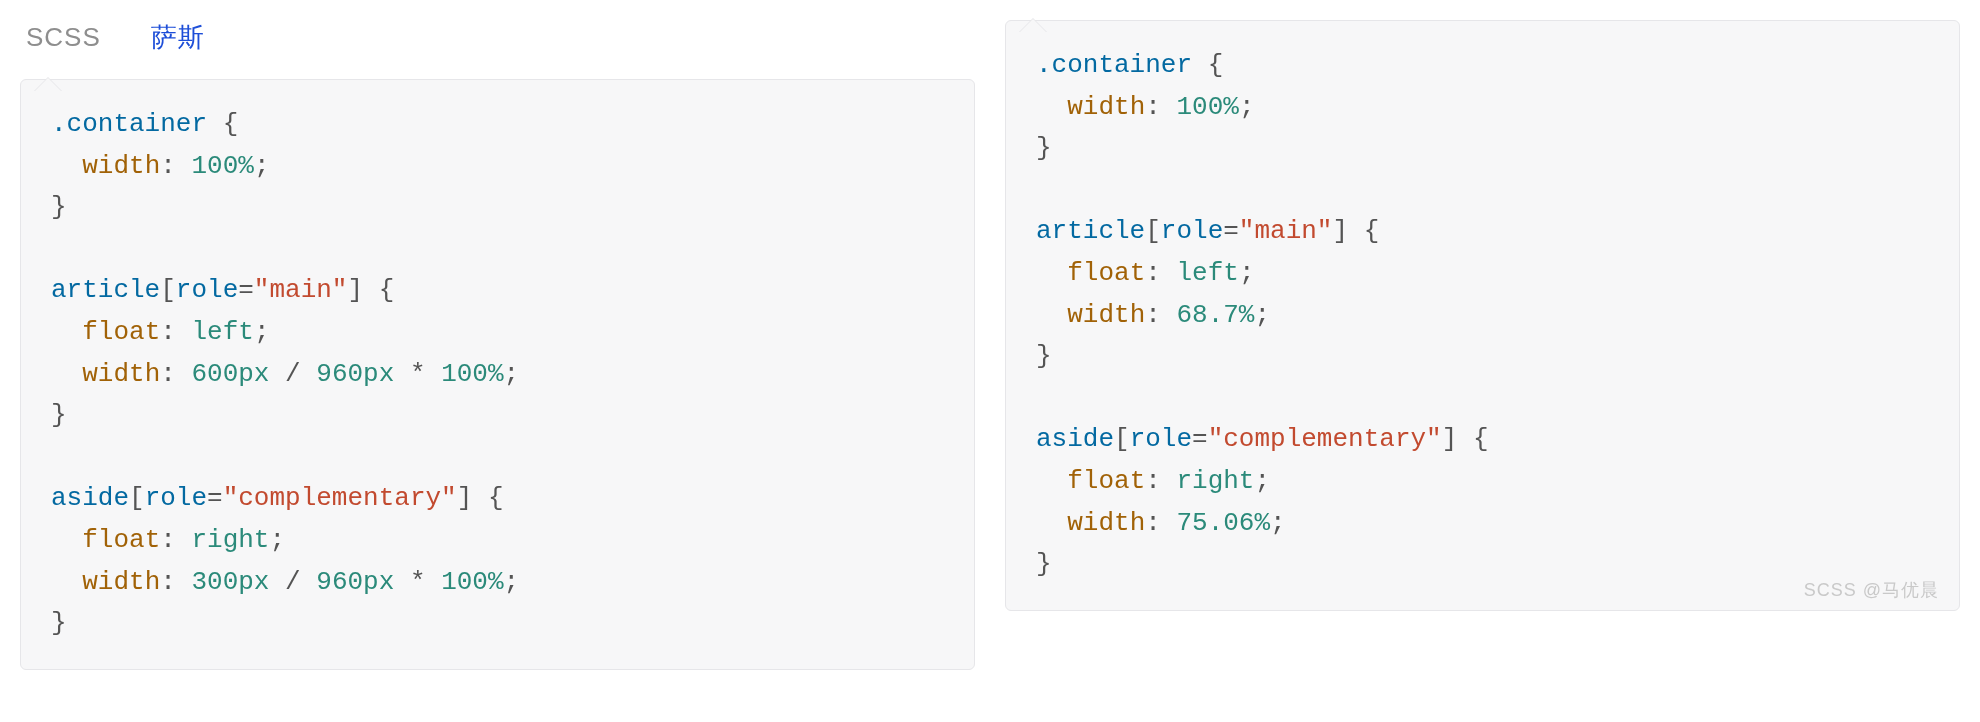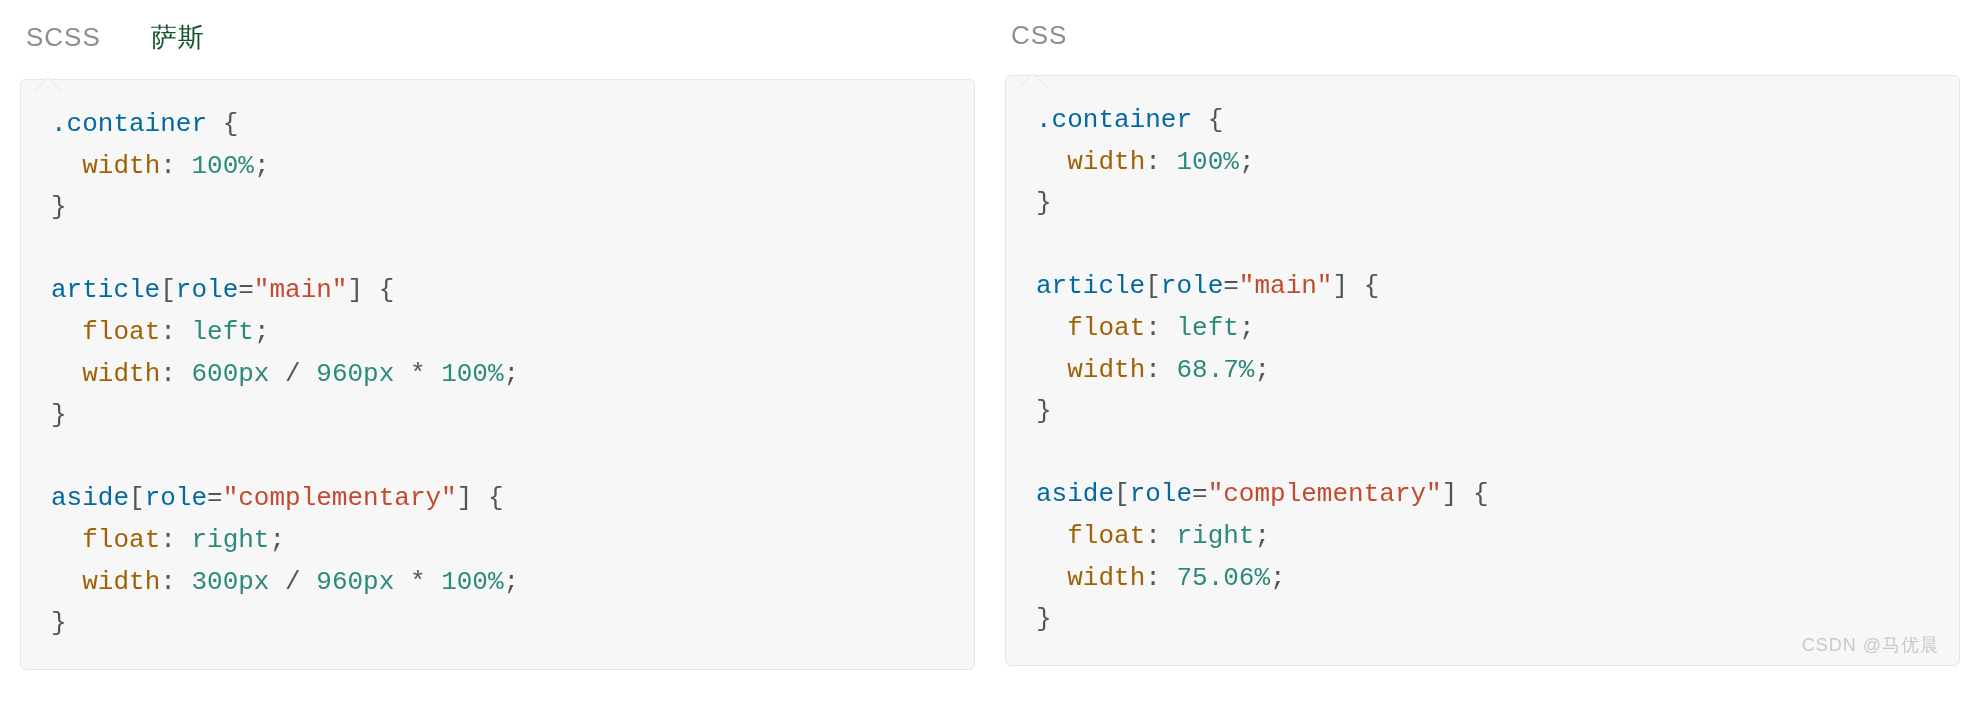--- a/index.html
+++ b/index.html
@@ -25,21 +25,21 @@
     align-items: center;
   }
   .tab {
     font-size: 26px;
     letter-spacing: 1px;
     color: #8e8e8e;
     cursor: pointer;
     padding-bottom: 6px;
   }
   .tab.alt {
-    color: #14532d;
+    color: #1d4ed8;
   }
   .arrow-holder {
     position: relative;
     height: 0;
   }
   .arrow {
     position: absolute;
     left: 14px;
     top: -1px;
     width: 0;
@@ -104,37 +104,34 @@
 <span class="c-punct">}</span>
 
 <span class="c-sel">aside</span><span class="c-punct">[</span><span class="c-sel">role</span><span class="c-punct">=</span><span class="c-str">"complementary"</span><span class="c-punct">]</span> <span class="c-punct">{</span>
   <span class="c-prop">float</span><span class="c-punct">:</span> <span class="c-num">right</span><span class="c-punct">;</span>
   <span class="c-prop">width</span><span class="c-punct">:</span> <span class="c-num">300px</span> <span class="c-op">/</span> <span class="c-num">960px</span> <span class="c-op">*</span> <span class="c-num">100%</span><span class="c-punct">;</span>
 <span class="c-punct">}</span></pre>
     </div>
   </div>
 
   <div class="col">
-    <div class="tabs">
-      <div class="tab">CSS</div>
-    </div>
     <div class="arrow-holder">
       <div class="arrow"></div>
     </div>
     <div class="codeblock">
 <pre><span class="c-sel">.container</span> <span class="c-punct">{</span>
   <span class="c-prop">width</span><span class="c-punct">:</span> <span class="c-num">100%</span><span class="c-punct">;</span>
 <span class="c-punct">}</span>
 
 <span class="c-sel">article</span><span class="c-punct">[</span><span class="c-sel">role</span><span class="c-punct">=</span><span class="c-str">"main"</span><span class="c-punct">]</span> <span class="c-punct">{</span>
   <span class="c-prop">float</span><span class="c-punct">:</span> <span class="c-num">left</span><span class="c-punct">;</span>
   <span class="c-prop">width</span><span class="c-punct">:</span> <span class="c-num">68.7%</span><span class="c-punct">;</span>
 <span class="c-punct">}</span>
 
 <span class="c-sel">aside</span><span class="c-punct">[</span><span class="c-sel">role</span><span class="c-punct">=</span><span class="c-str">"complementary"</span><span class="c-punct">]</span> <span class="c-punct">{</span>
   <span class="c-prop">float</span><span class="c-punct">:</span> <span class="c-num">right</span><span class="c-punct">;</span>
   <span class="c-prop">width</span><span class="c-punct">:</span> <span class="c-num">75.06%</span><span class="c-punct">;</span>
 <span class="c-punct">}</span></pre>
-      <div class="watermark">CSDN @马优晨</div>
+      <div class="watermark">SCSS @马优晨</div>
     </div>
   </div>
 
 </div>
 
 </body></html>

